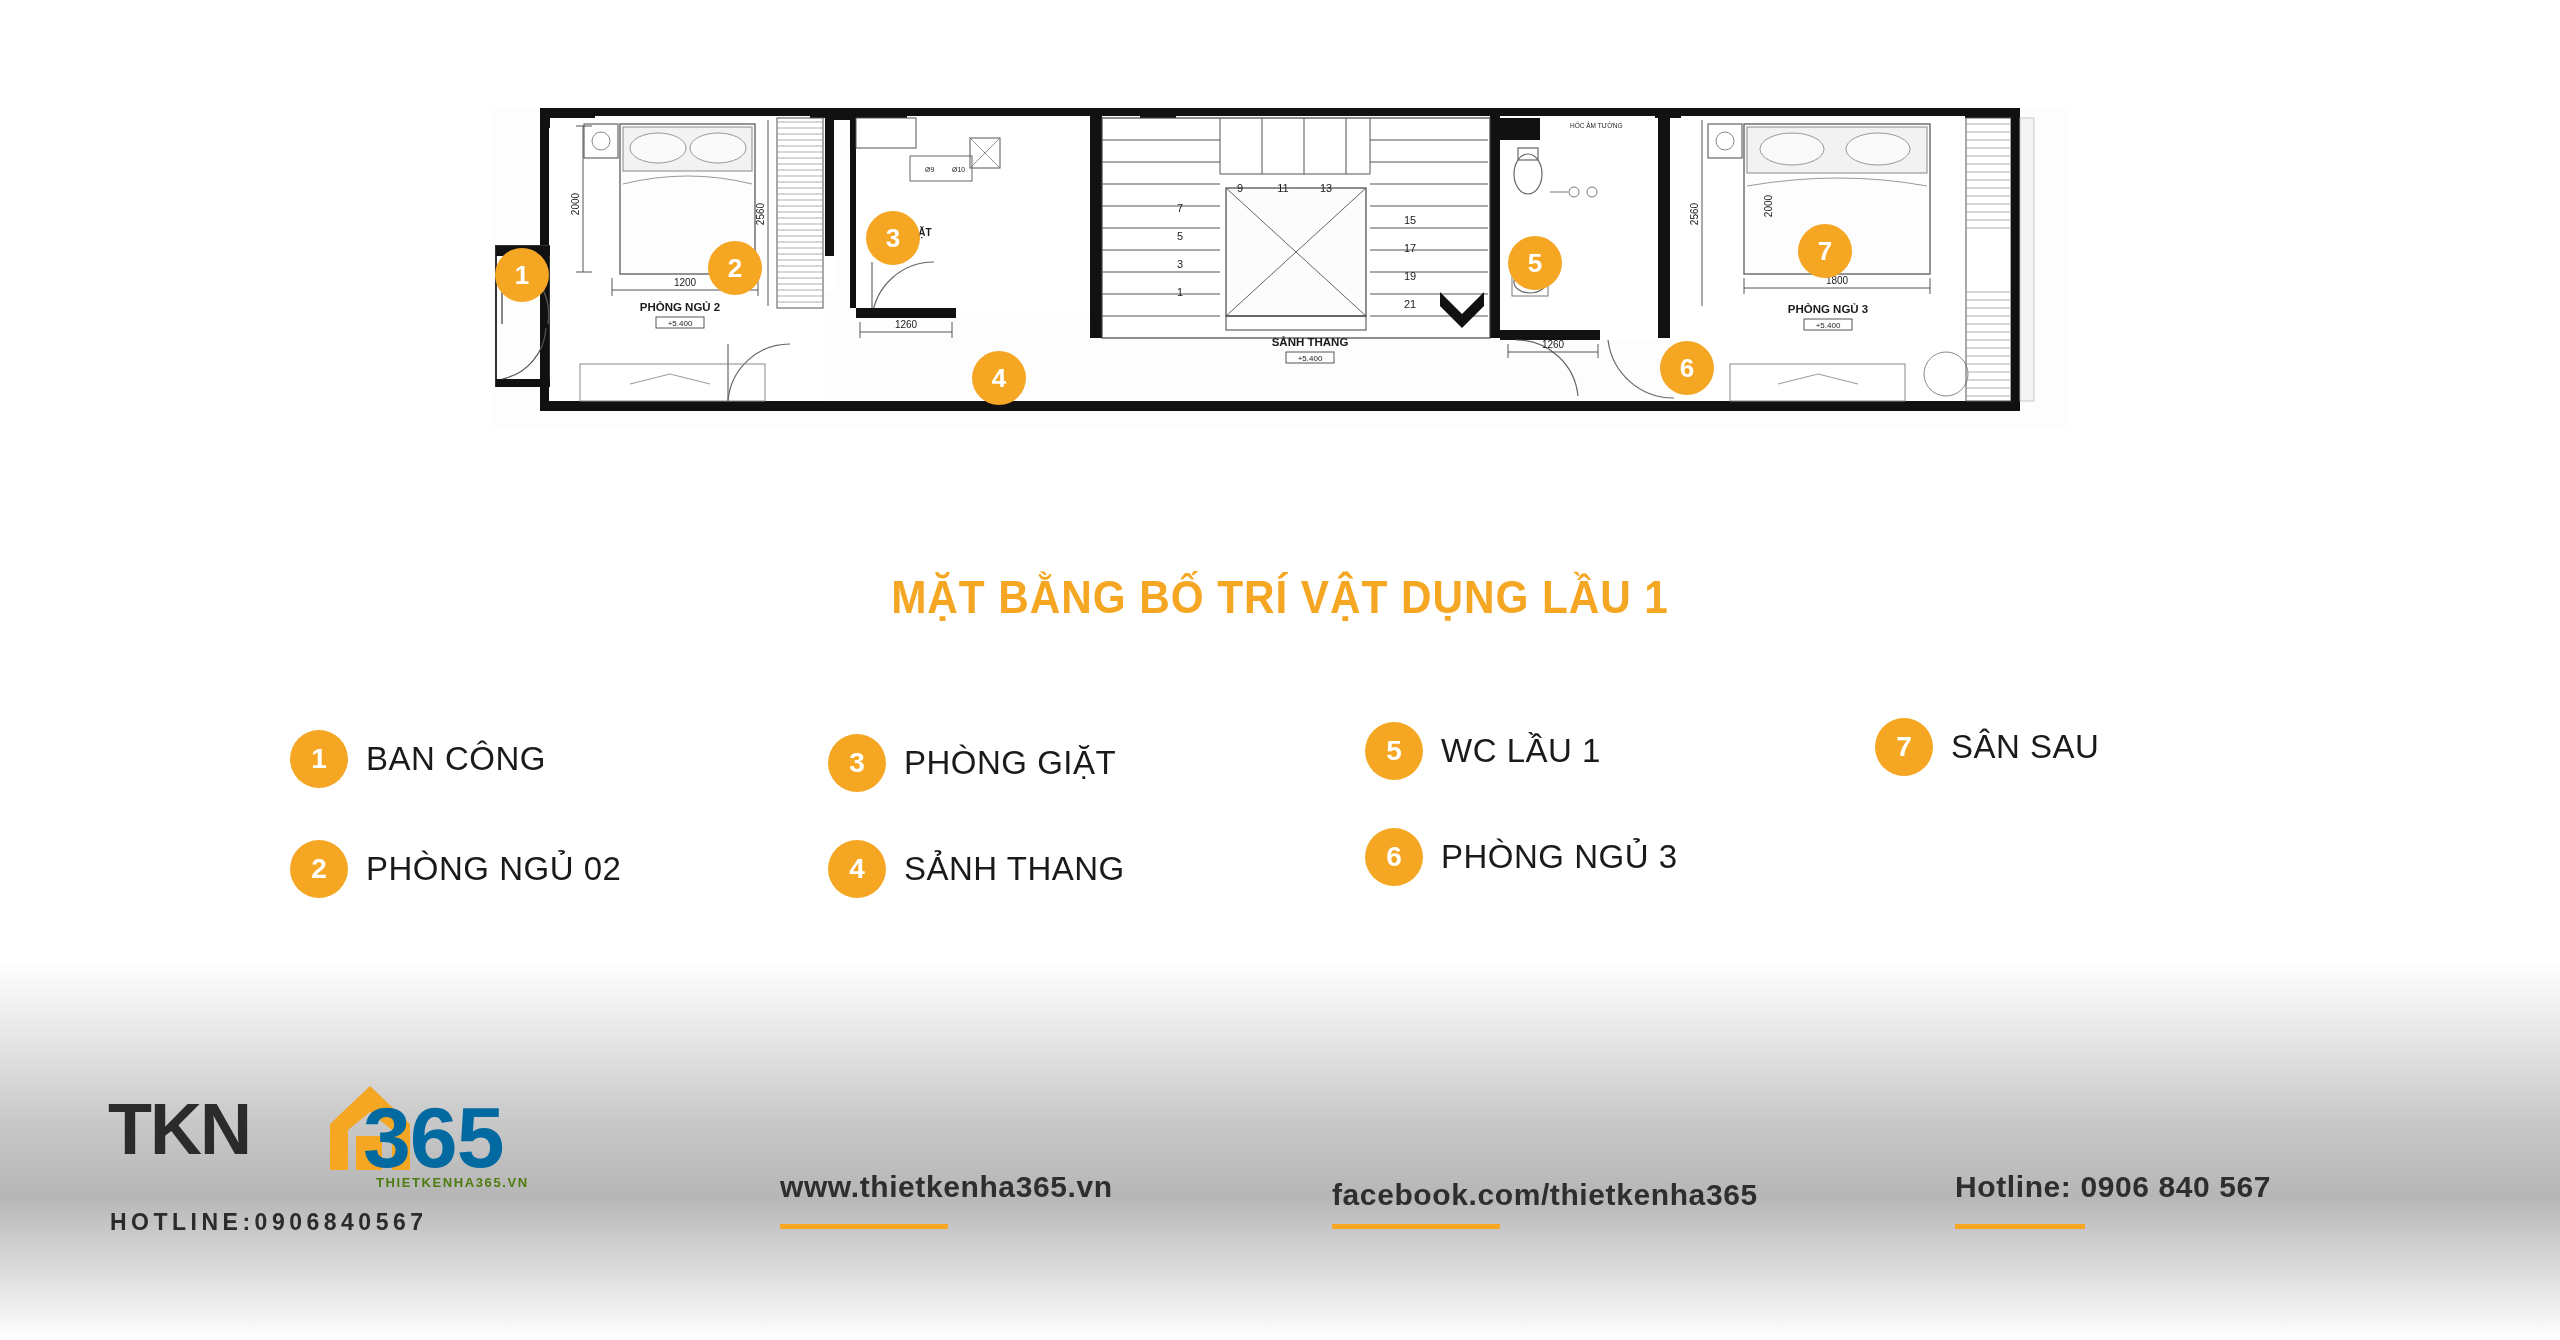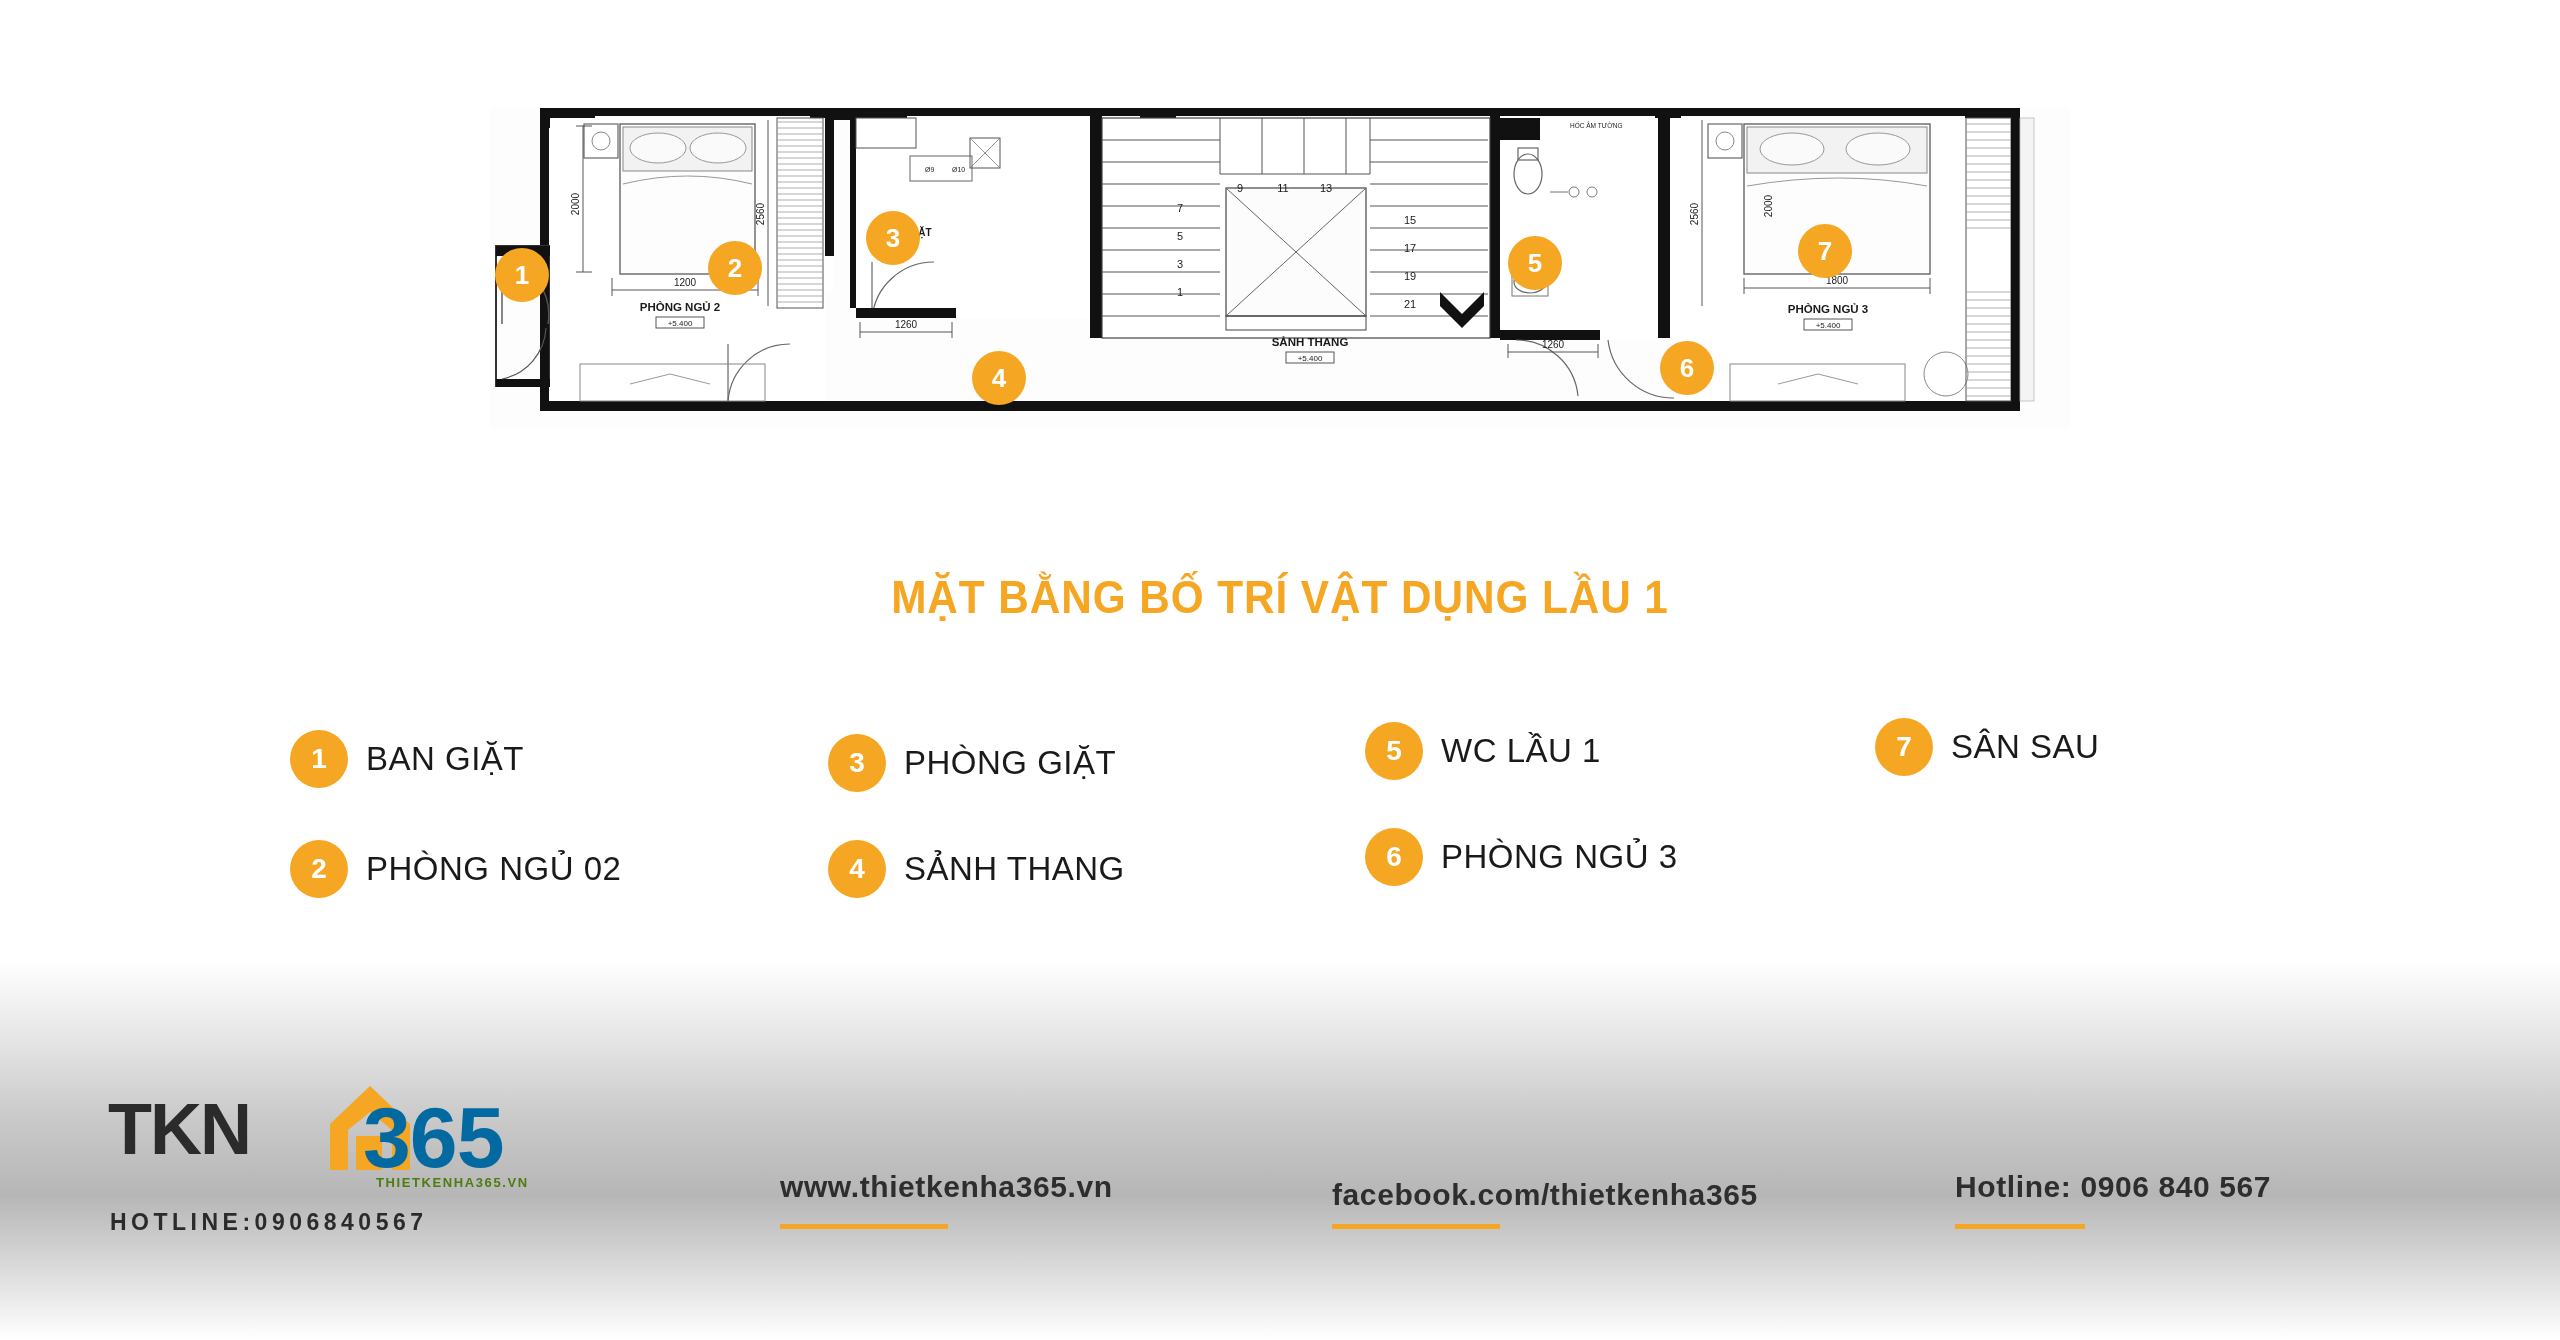--- a/index.html
+++ b/index.html
@@ -456,21 +456,21 @@
     <div class="marker" style="left:1028px;top:140px;">5</div>
     <div class="marker" style="left:1180px;top:245px;">6</div>
     <div class="marker" style="left:1318px;top:128px;">7</div>
   </div>
 
   <div class="plan-title">MẶT BẰNG BỐ TRÍ VẬT DỤNG LẦU 1</div>
 
   <div class="legend">
     <div class="legend-item" style="left:0px; top:0px;">
       <div class="legend-badge">1</div>
-      <div class="legend-label">BAN GIẶT</div>
+      <div class="legend-label">BAN CÔNG</div>
     </div>
     <div class="legend-item" style="left:0px; top:110px;">
       <div class="legend-badge">2</div>
       <div class="legend-label">PHÒNG NGỦ 02</div>
     </div>
 
     <div class="legend-item" style="left:538px; top:4px;">
       <div class="legend-badge">3</div>
       <div class="legend-label">PHÒNG GIẶT</div>
     </div>

